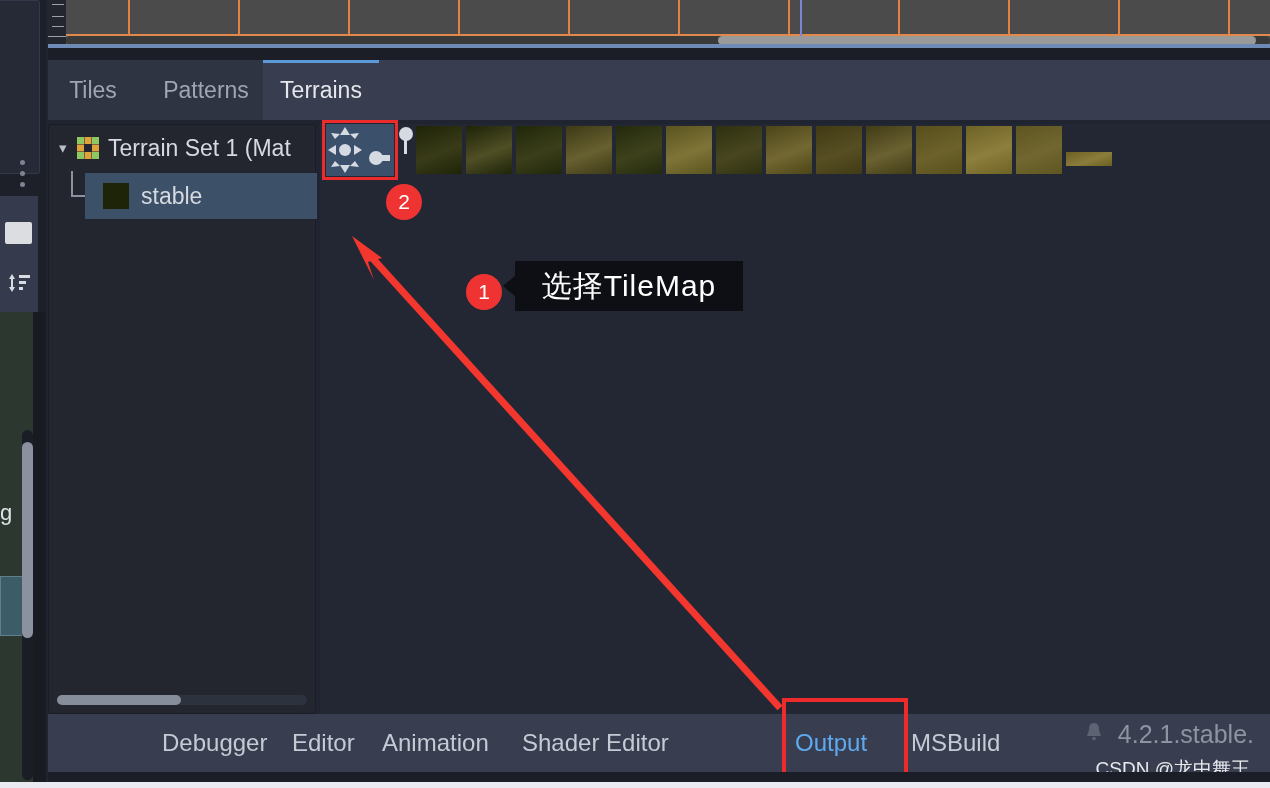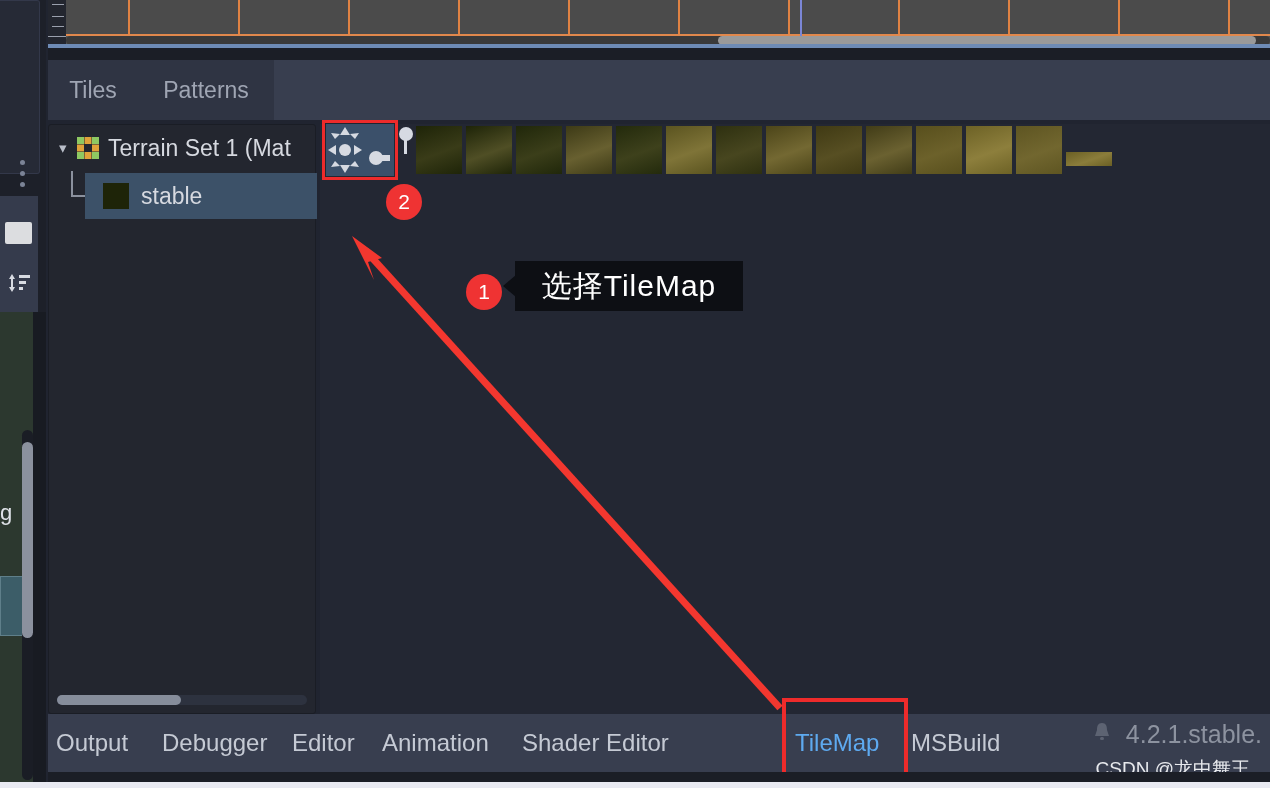--- a/index.html
+++ b/index.html
@@ -87,21 +87,21 @@
   .badge { position: absolute; width: 36px; height: 36px; border-radius: 50%; background: #ef3333;
            color: #fff; font-size: 21px; display: flex; align-items: center; justify-content: center; }
   .red-arrow { position: absolute; left: 330px; top: 228px; width: 460px; height: 490px; pointer-events: none; }
 
   
   .bottom-bar { position: absolute; left: 48px; top: 714px; width: 1222px; height: 58px; background: #383e4f; }
   .btab { position: absolute; top: 0; height: 58px; display: flex; align-items: center;
           font-size: 24px; color: #c5cad4; cursor: pointer; }
   .btab.active { color: #5eaaf0; }
   .bottom-red-box { position: absolute; left: 782px; top: 698px; width: 126px; height: 85px; border: 4px solid #ee2b2b; }
-  .version { position: absolute; right: 8px; top: 720px; font-size: 25px; color: #8d93a0; display: flex; align-items: center; gap: 14px; }
+  .version { position: absolute; right: 16px; top: 720px; font-size: 25px; color: #8d93a0; display: flex; align-items: center; gap: 14px; }
   .watermark { position: absolute; right: 20px; top: 756px; font-size: 19px; color: #e8eaee; }
   .bottom-strip-dark { position: absolute; left: 48px; top: 772px; width: 1222px; height: 16px; background: #1b1e26; }
   .page-bottom-white { position: absolute; left: 0; top: 782px; width: 1270px; height: 6px; background: #e9eaf2; }
 </style>
 </head>
 <body>
 
 <div id="root">
 
   <div class="left-strip">
@@ -157,20 +157,23 @@
   </div>
   <div class="grid-blue-under"></div>
   <div class="grid-gap"></div>
 
   <div class="tabbar">
     <div class="tab" style="left:90px;width:136px">
       <span>Patterns</span>
     </div>
     <div class="tab" style="left:0;width:90px">
       <span>Tiles</span>
+    </div>
+    <div class="tab active" style="left:215px;width:116px">
+      <span>Terrains</span>
     </div>
 
     <div class="tool-btn active" style="left:334px">
       <span>
         <svg width="16" height="34" viewBox="0 0 16 34">
           <rect x="5" y="1" width="6" height="6" fill="#63b5e8"></rect>
           <rect x="4" y="8" width="8" height="13" fill="#63b5e8"></rect>
           <path d="M4 22 H12 L8 33 Z" fill="#63b5e8"></path>
         </svg>
       </span>
@@ -304,37 +307,34 @@
   </div>
 
   <div class="badge" style="left:466px;top:274px">
     <span>1</span>
   </div>
   <div class="callout" style="left:515px;top:261px;width:228px;height:50px">
     <span>选择TileMap</span>
   </div>
 
   <div class="bottom-bar">
-    <div class="btab" style="left:8px">
-      <span>Output</span>
-      </div>
     <div class="btab" style="left:114px">
       <span>Debugger</span>
       </div>
     <div class="btab" style="left:244px">
       <span>Editor</span>
       </div>
     <div class="btab" style="left:334px">
       <span>Animation</span>
       </div>
     <div class="btab" style="left:474px">
       <span>Shader Editor</span>
       </div>
     <div class="btab active" style="left:747px">
-      <span>TileMap</span>
+      <span>Output</span>
       </div>
     <div class="btab" style="left:863px">
       <span>MSBuild</span>
       </div>
   </div>
   <div class="bottom-red-box"></div>
 
   <div class="version">
     <span>
       <svg width="20" height="22" viewBox="0 0 20 22">

